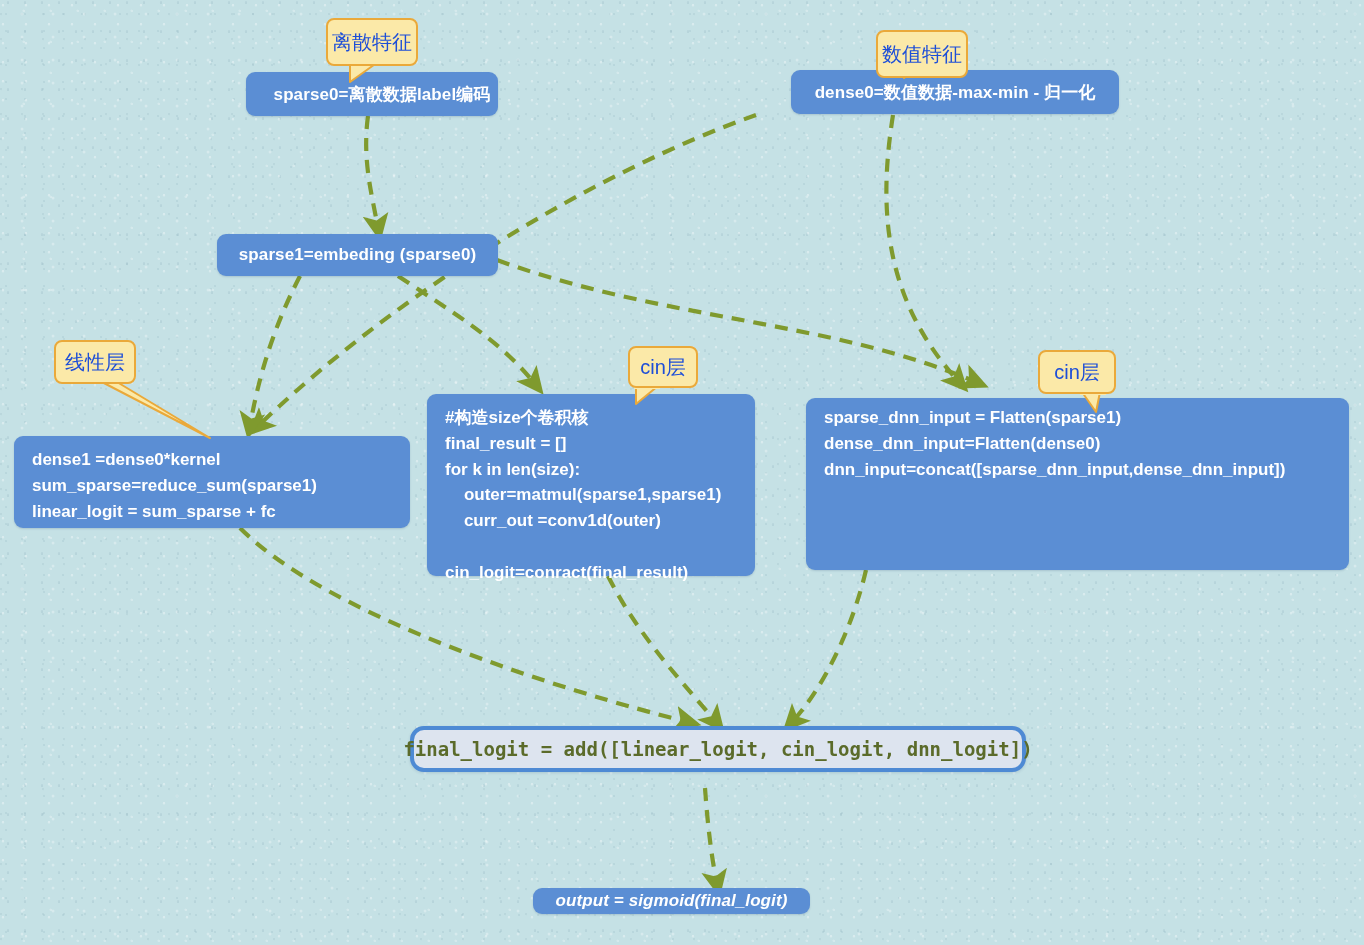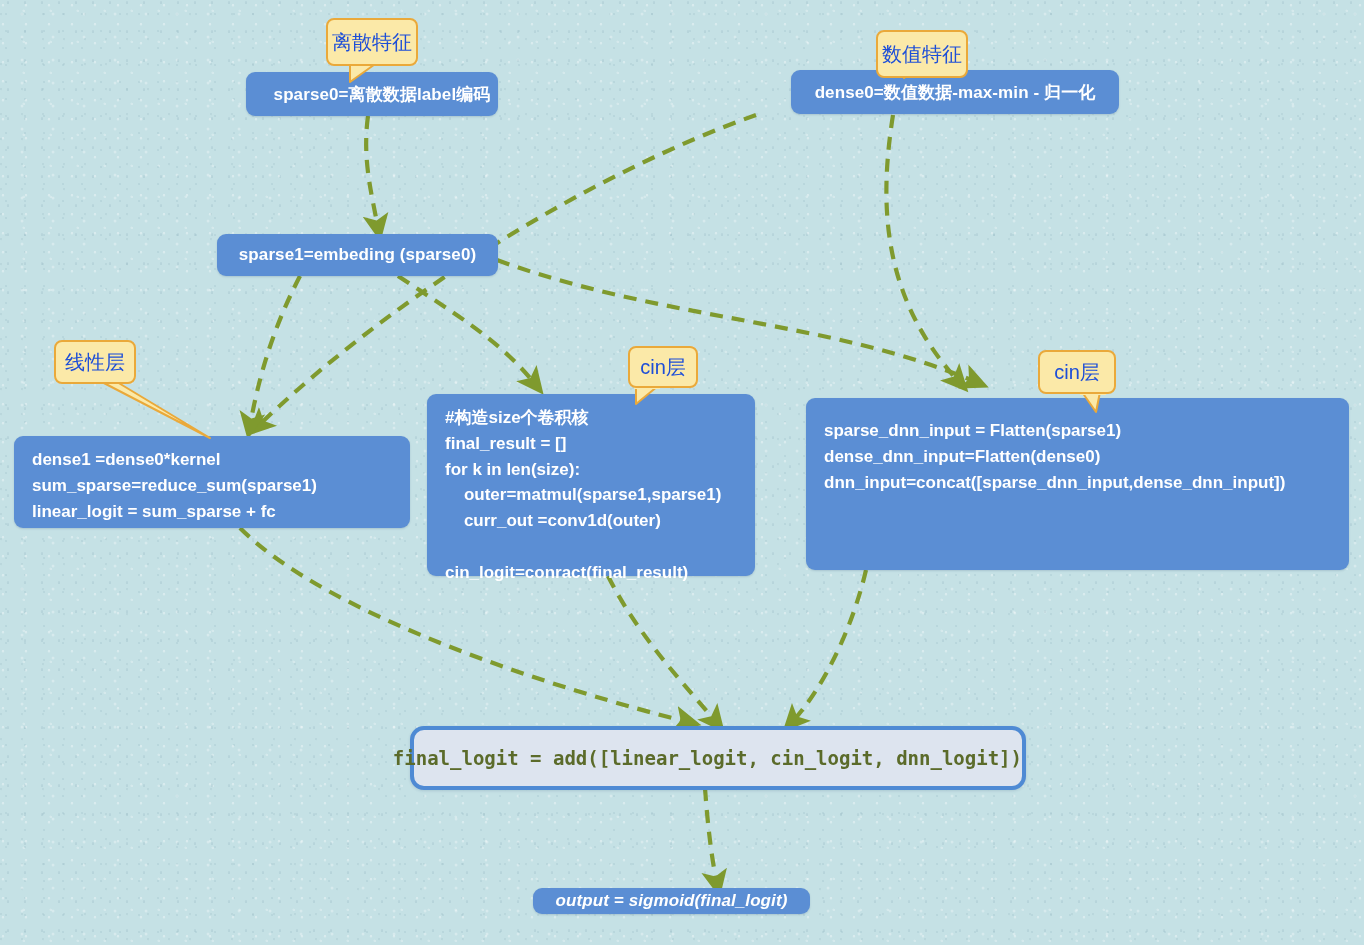--- a/index.html
+++ b/index.html
@@ -181,27 +181,27 @@
   <div class="node block" style="left:427px; top:394px; width:328px; height:182px;">
     <span class="node-line">#构造size个卷积核</span>
     <span class="node-line">final_result = []</span>
     <span class="node-line">for k in len(size):</span>
     <span class="node-line">    outer=matmul(sparse1,sparse1)</span>
     <span class="node-line">    curr_out =conv1d(outer)</span>
     <span class="node-line">&nbsp;</span>
     <span class="node-line">cin_logit=conract(final_result)</span>
   </div>
 
-  <div class="node block" style="left:806px; top:398px; width:543px; height:172px; padding-top:20px;">
+  <div class="node block" style="left:806px; top:398px; width:543px; height:172px; padding-top:7px;">
     <span class="node-line">sparse_dnn_input = Flatten(sparse1)</span>
     <span class="node-line">dense_dnn_input=Flatten(dense0)</span>
     <span class="node-line">dnn_input=concat([sparse_dnn_input,dense_dnn_input])</span>
   </div>
 
-  <div class="node final" style="left:410px; top:726px; width:616px; height:64px;justify-content:flex-end;">
+  <div class="node final" style="left:410px; top:726px; width:616px; height:46px;">
     <span class="node-line">final_logit = add([linear_logit, cin_logit, dnn_logit])</span>
   </div>
 
   <div class="node single" style="left:533px; top:888px; width:277px; height:26px;font-style:italic;">
     <span class="node-line">output = sigmoid(final_logit)</span>
   </div>
 
 </div>
 
 </body></html>

